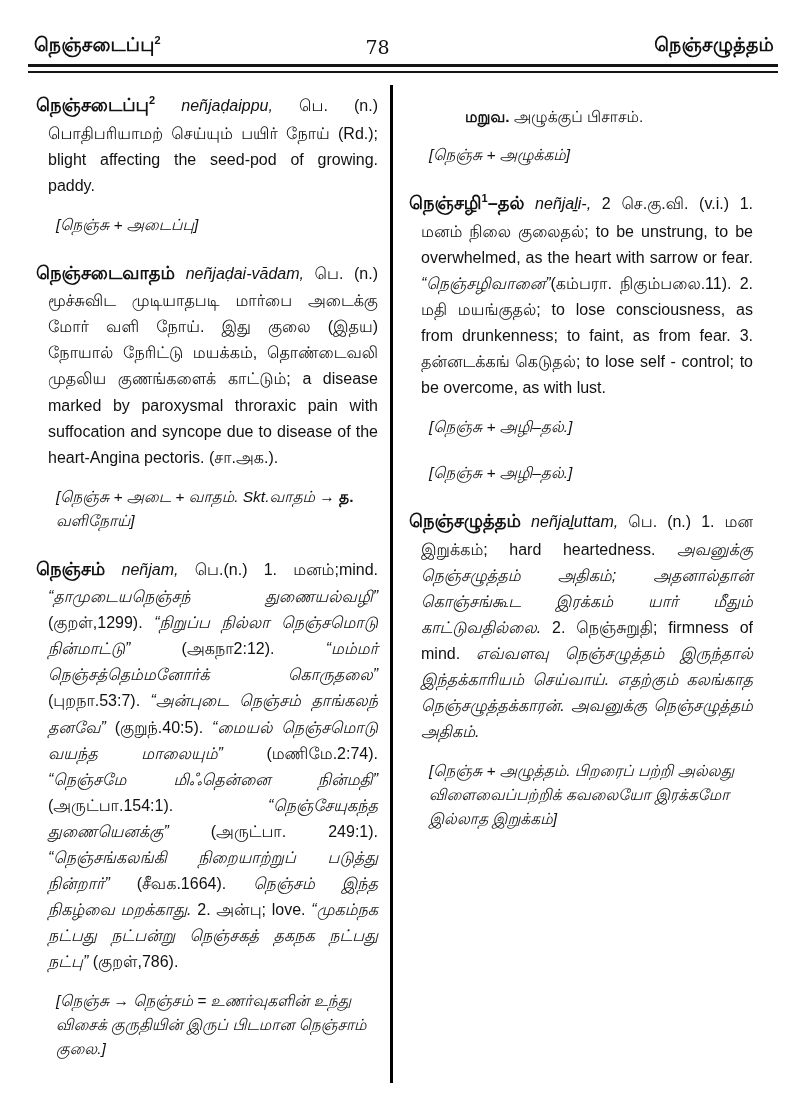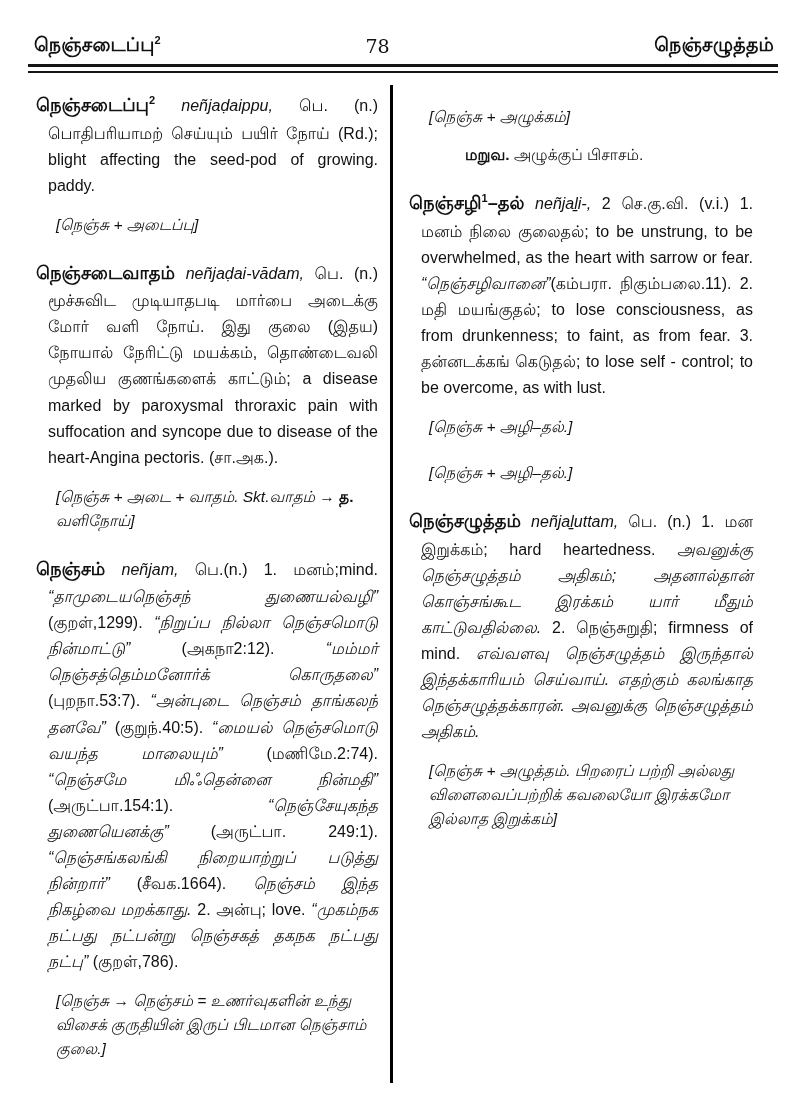--- a/index.html
+++ b/index.html
@@ -7,21 +7,21 @@
     position:relative;
     width:800px;height:1100px;
     background:#ffffff;
     color:#111;
     font-family:"Liberation Sans","DejaVu Sans",sans-serif;
     box-sizing:border-box;
     padding:34px 22px 10px 28px;
     overflow:hidden;
   }
   header.pagehead{
-    display:flex;align-items:center;justify-content:space-between;
+    display:flex;align-items:flex-end;justify-content:space-between;
     padding:0 4px 6px 6px;
     gap:36px;
   }
   .head-word{font-weight:bold;font-size:19px;letter-spacing:.2px;}
   .head-word sup{font-size:11px;}
   .page-num{font-family:"DejaVu Serif","Liberation Serif",serif;font-size:19px;transform:translateX(-30px);}
   .rule{border-top:3px solid #151515;border-bottom:2px solid #151515;height:4px;margin:0 0 10px 0;}
   main.columns{display:flex;align-items:stretch;}
   .col{width:356px;box-sizing:border-box;padding-top:8px;}
   .col-left{padding-left:8px;padding-right:6px;}
@@ -68,22 +68,22 @@
           <p class="note etymology"><span class="it">[நெஞ்சு + அடை + வாதம். </span><span class="">Skt.</span><span class="it">வாதம் </span><span class="">→ </span><span class="bd it">த. </span><span class="it">வளிநோய்]</span></p>
         </article>
         <article class="entry">
           <p class="body"><span class="hw">நெஞ்சம்</span> <span class="tr">neñjam,</span> <span>பெ.(n.)</span> <span class="">1. மனம்;mind. </span><span class="it">“தாமுடையநெஞ்சந் துணையல்வழி”</span><span class=""> (குறள்,1299). </span><span class="it">“நிறுப்ப நில்லா நெஞ்சமொடு நின்மாட்டு”</span><span class=""> (அகநா2:12). </span><span class="it">“மம்மர் நெஞ்சத்தெம்மனோர்க் கொருதலை”</span><span class=""> (புறநா.53:7). </span><span class="it">“அன்புடை நெஞ்சம் தாங்கலந் தனவே”</span><span class=""> (குறுந்.40:5). </span><span class="it">“மையல் நெஞ்சமொடு வயந்த மாலையும்”</span><span class=""> (மணிமே.2:74). </span><span class="it">“நெஞ்சமே மிஃதென்னை நின்மதி”</span><span class=""> (அருட்பா.154:1). </span><span class="it">“நெஞ்சேயுகந்த துணையெனக்கு”</span><span class=""> (அருட்பா. 249:1). </span><span class="it">“நெஞ்சங்கலங்கி நிறையாற்றுப் படுத்து நின்றார்”</span><span class=""> (சீவக.1664). </span><span class="it">நெஞ்சம் இந்த நிகழ்வை மறக்காது.</span><span class=""> 2. அன்பு; love. </span><span class="it">“முகம்நக நட்பது நட்பன்று நெஞ்சகத் தகநக நட்பது நட்பு”</span><span class=""> (குறள்,786).</span></p>
           <p class="note etymology"><span class="it">[நெஞ்சு → நெஞ்சம் = உணர்வுகளின் உந்து விசைக் குருதியின் இருப் பிடமான நெஞ்சாம் குலை.]</span></p>
         </article>
       </section>
     <div class="divider"></div>
     <section class="col col-right">
         <article class="entry">
+          <p class="note synonym"><span class="bd">மறுவ. </span><span class="">அழுக்குப் பிசாசம்.</span></p>
           <p class="note etymology"><span class="it">[நெஞ்சு + அழுக்கம்]</span></p>
-          <p class="note synonym"><span class="bd">மறுவ. </span><span class="">அழுக்குப் பிசாசம்.</span></p>
         </article>
         <article class="entry">
           <p class="body"><span class="hw">நெஞ்சழி<sup>1</sup>–தல்</span> <span class="tr">neñjaḻi-,</span> <span>2 செ.கு.வி. (v.i.)</span> <span class="">1. மனம் நிலை குலைதல்; to be unstrung, to be overwhelmed, as the heart with sarrow or fear. </span><span class="it">“நெஞ்சழிவானை”</span><span class="">(கம்பரா. நிகும்பலை.11). 2. மதி மயங்குதல்; to lose consciousness, as from drunkenness; to faint, as from fear. 3. தன்னடக்கங் கெடுதல்; to lose self - control; to be overcome, as with lust.</span></p>
           <p class="note etymology"><span class="it">[நெஞ்சு + அழி–தல்.]</span></p>
         </article>
         <article class="entry">
           <p class="note etymology"><span class="it">[நெஞ்சு + அழி–தல்.]</span></p>
         </article>
         <article class="entry">
           <p class="body"><span class="hw">நெஞ்சழுத்தம்</span> <span class="tr">neñjaḻuttam,</span> <span>பெ. (n.)</span> <span class="">1. மன இறுக்கம்; hard heartedness. </span><span class="it">அவனுக்கு நெஞ்சழுத்தம் அதிகம்; அதனால்தான் கொஞ்சங்கூட இரக்கம் யார் மீதும் காட்டுவதில்லை.</span><span class=""> 2. நெஞ்சுறுதி; firmness of mind. </span><span class="it">எவ்வளவு நெஞ்சழுத்தம் இருந்தால் இந்தக்காரியம் செய்வாய். எதற்கும் கலங்காத நெஞ்சழுத்தக்காரன். அவனுக்கு நெஞ்சழுத்தம் அதிகம்.</span></p>

